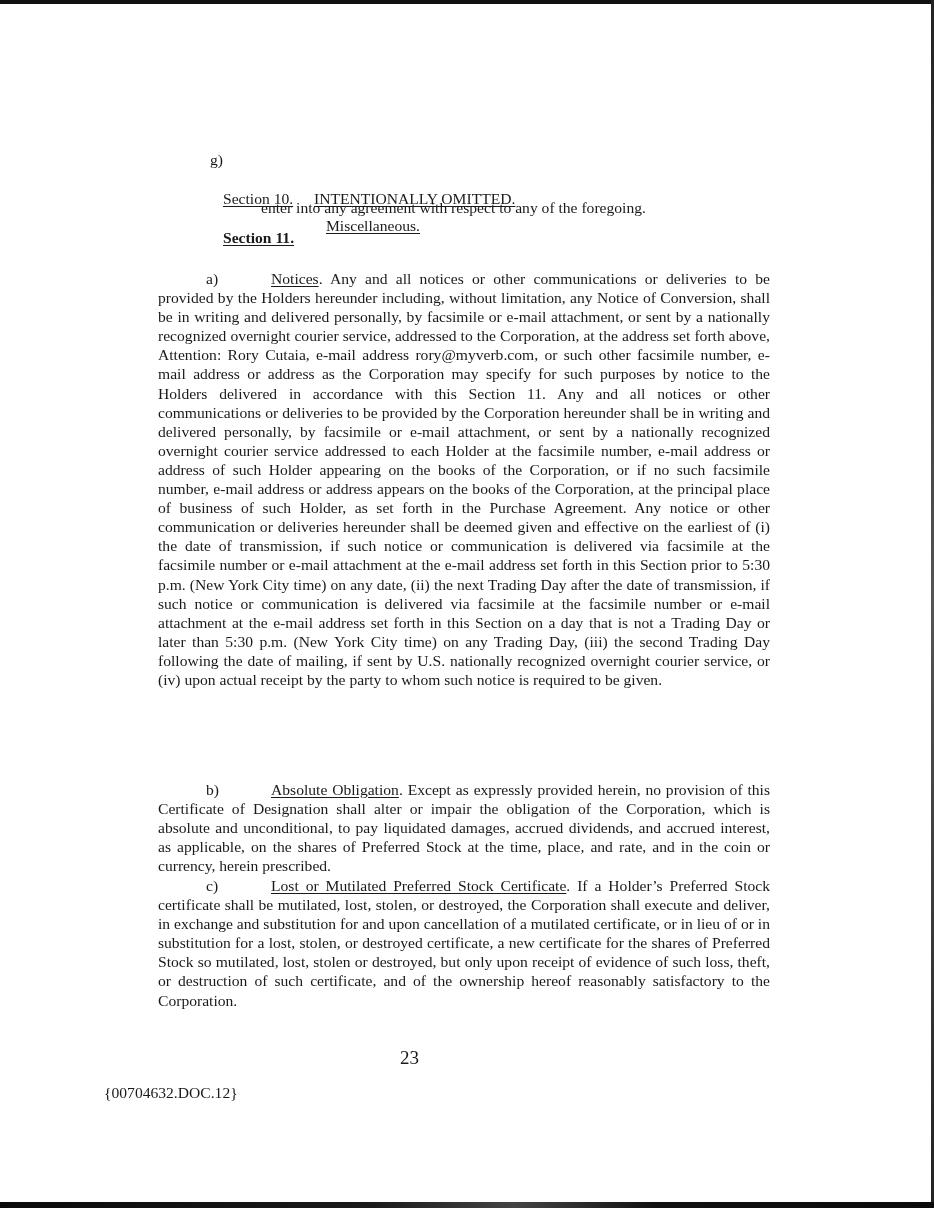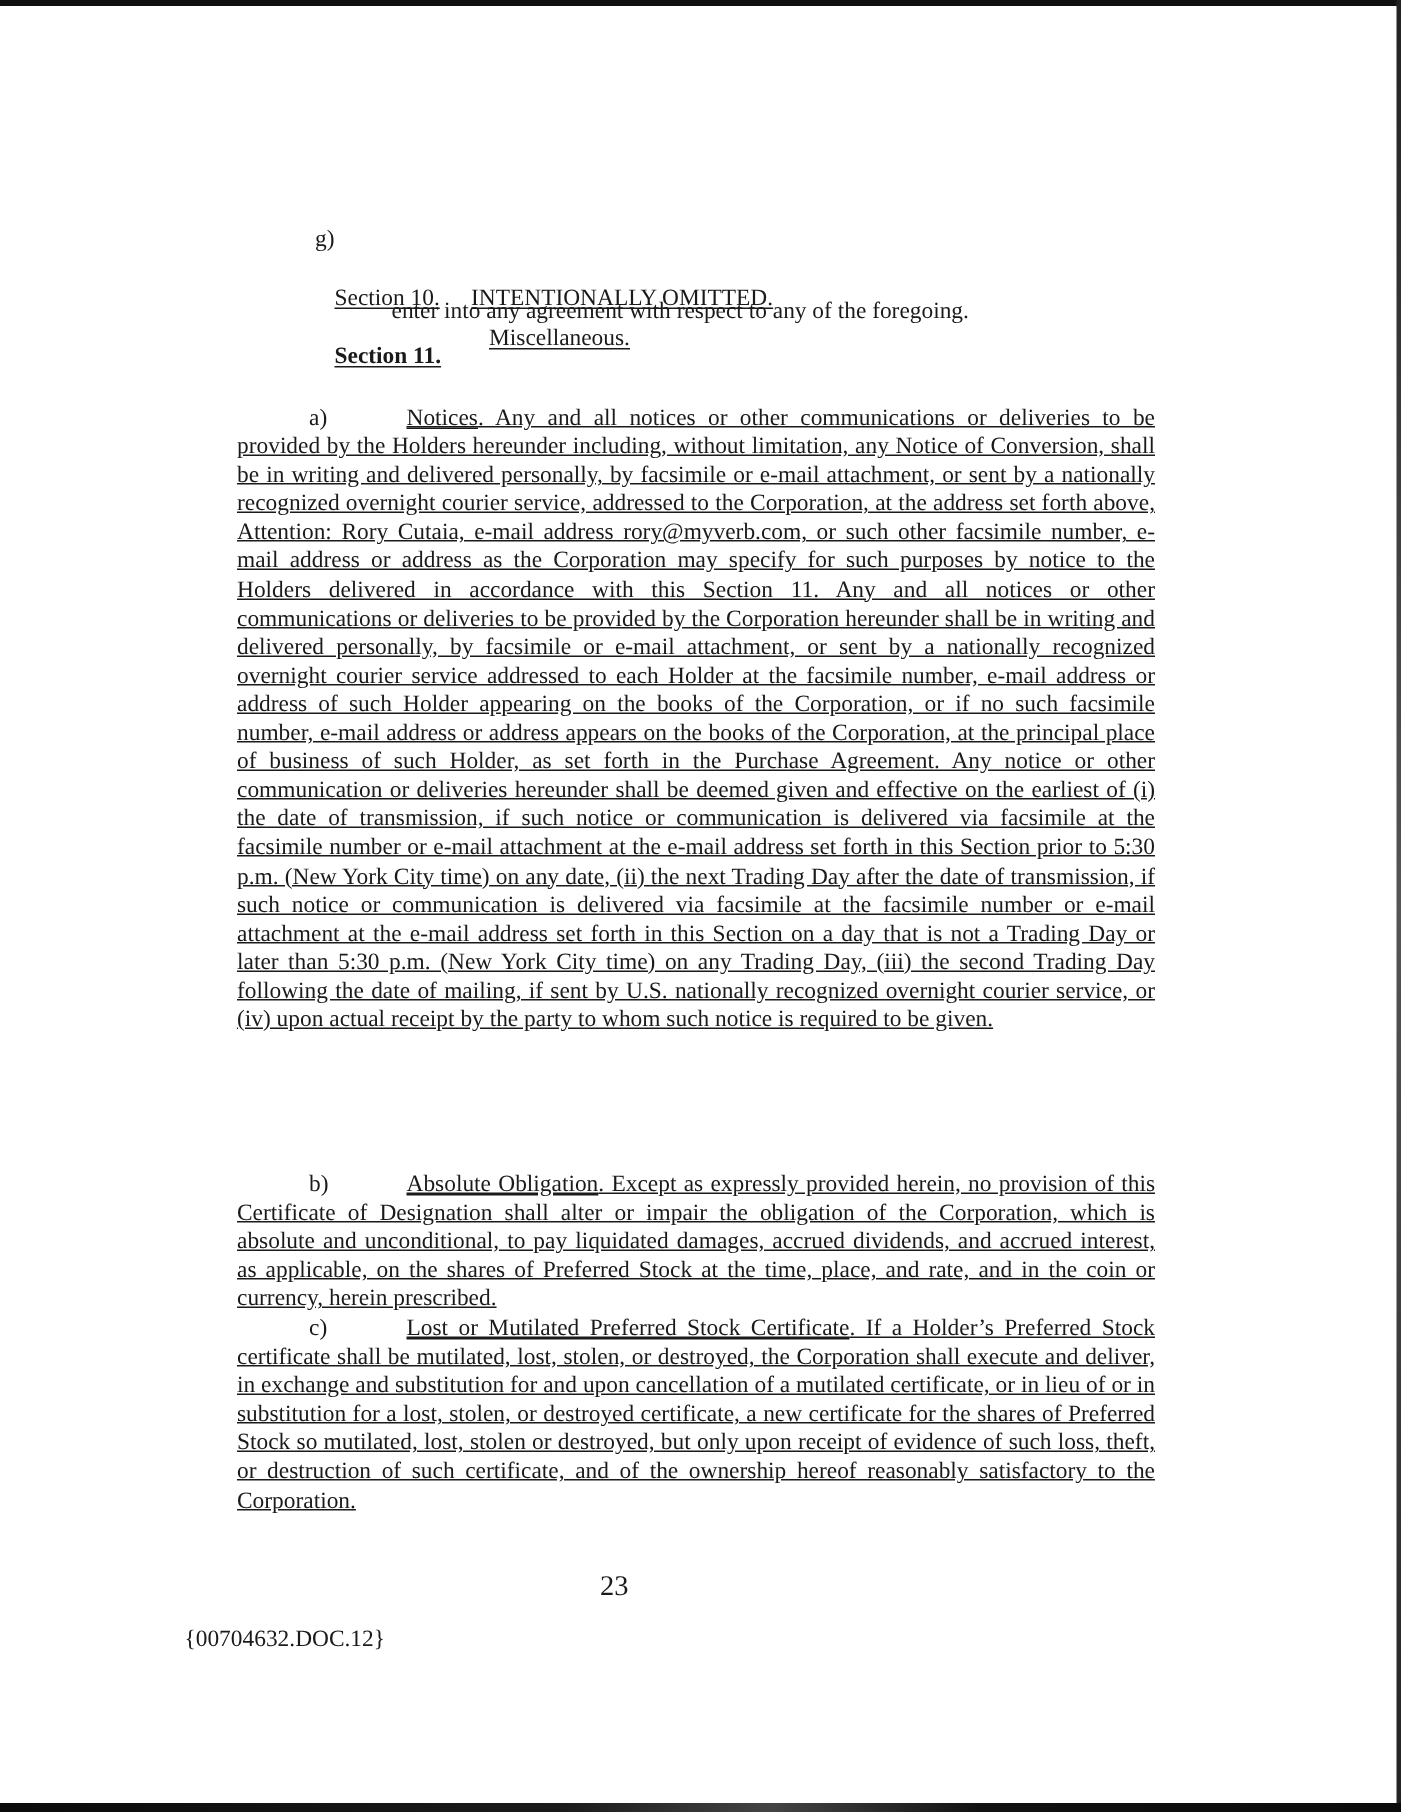--- a/index.html
+++ b/index.html
@@ -39,33 +39,31 @@
       position: absolute;
       white-space: nowrap;
     }
     .u { text-decoration: underline; text-underline-offset: 2px; margin-left: 13px; }
     .para {
       position: absolute;
       left: 0;
       width: 612px;
       text-align: justify;
       text-align-last: left;
-      text-decoration: underline;
     }
     .para .lbl {
       display: inline-block;
       width: 52px;
       margin-left: 48px;
     }
     .footer-id {
       position: absolute;
       left: 104px;
       top: 1084px;
       font-size: 15.6px;
-      margin-left: 19px;
     }
     .footer-page {
       position: absolute;
       left: 400px;
       top: 1047px;
       font-size: 19px;
     }
   </style>
 </head>
 <body>

